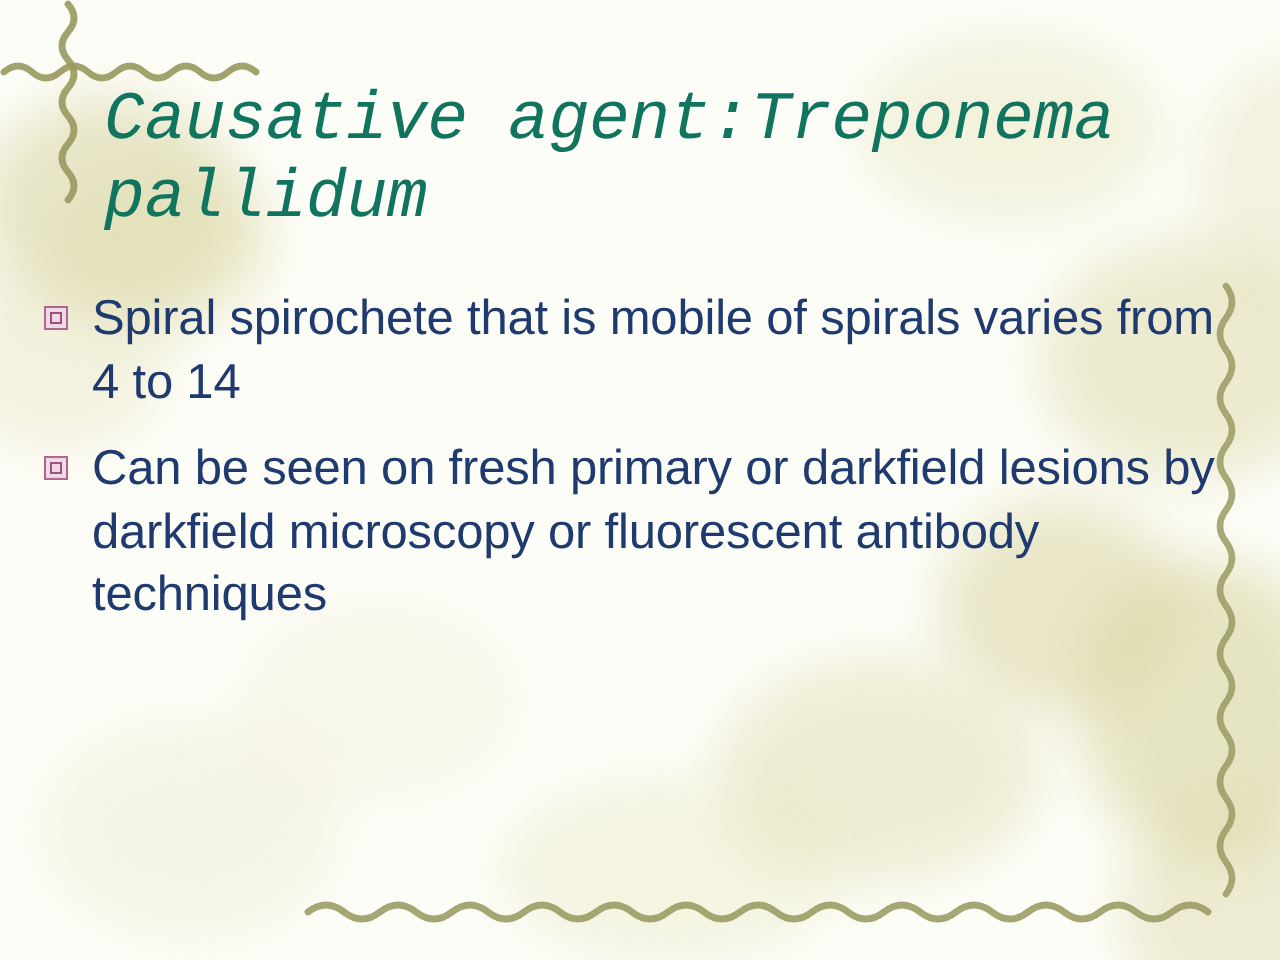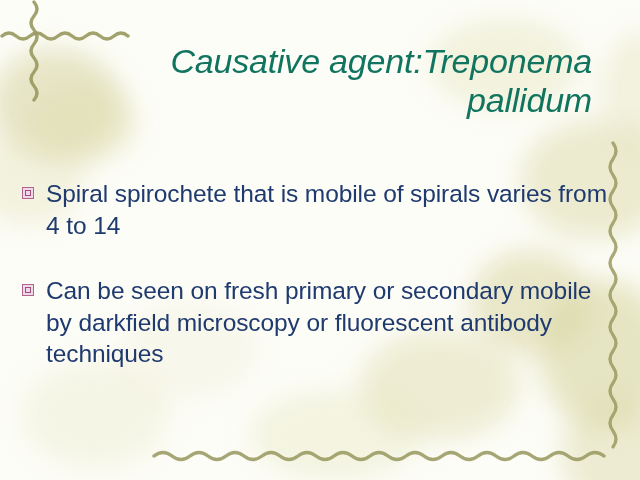--- a/index.html
+++ b/index.html
@@ -34,22 +34,23 @@
     pointer-events: none;
   }
   .deco svg { display: block; overflow: visible; }
 
   
   #title-block {
     position: absolute;
     left: 52px;
     top: 42px;
     width: 540px;
-    text-align: right;
+    text-align: left;
     z-index: 5;
+    font-family: Liberation Mono, monospace;
   }
   #title-block .title-text {
     display: block;
     font-size: 34px;
     font-style: italic;
     font-weight: normal;
     line-height: 1.14;
     color: #10745f;
     letter-spacing: -0.2px;
     white-space: pre-line;
@@ -60,21 +61,20 @@
     position: absolute;
     left: 22px;
     top: 144px;
     width: 590px;
     z-index: 5;
   }
   .bullet-row {
     display: flex;
     align-items: flex-start;
     margin-bottom: 12px;
-    margin-top: 34px;
   }
   .bullet-marker {
     flex: 0 0 auto;
     width: 12px;
     height: 12px;
     margin-top: 9px;
     margin-right: 12px;
     border: 1.6px solid #b3638f;
     background: #efd9e6;
     box-sizing: border-box;
@@ -145,18 +145,18 @@
   <div id="body-block">
 
     <div class="bullet-row">
       <span class="bullet-marker"></span>
       <span class="bullet-text">Spiral spirochete that is mobile of spirals varies from 4 to 14</span>
     </div>
 
 
     <div class="bullet-row">
       <span class="bullet-marker"></span>
-      <span class="bullet-text">Can be seen on fresh primary or secondary mobile by darkfield microscopy or fluorescent antibody techniques</span>
+      <span class="bullet-text">Can be seen on fresh primary or darkfield lesions by darkfield microscopy or fluorescent antibody techniques</span>
     </div>
 
   </div>
 
 </div>
 
 </body></html>

